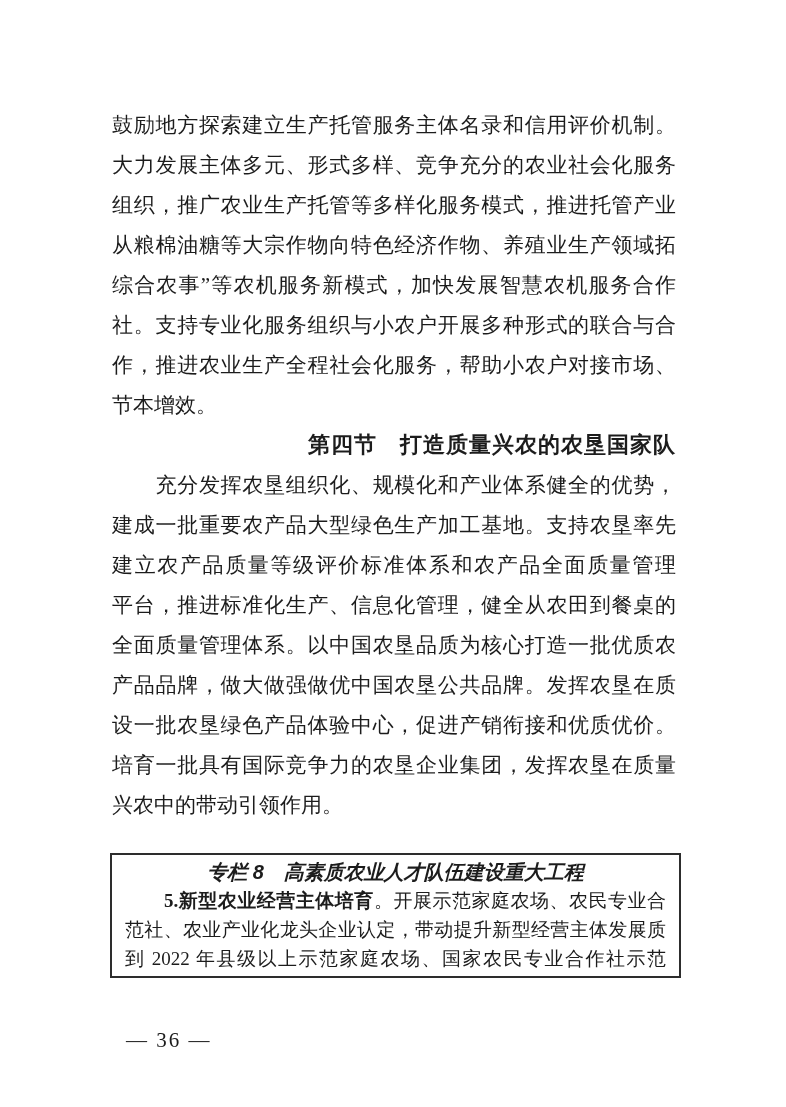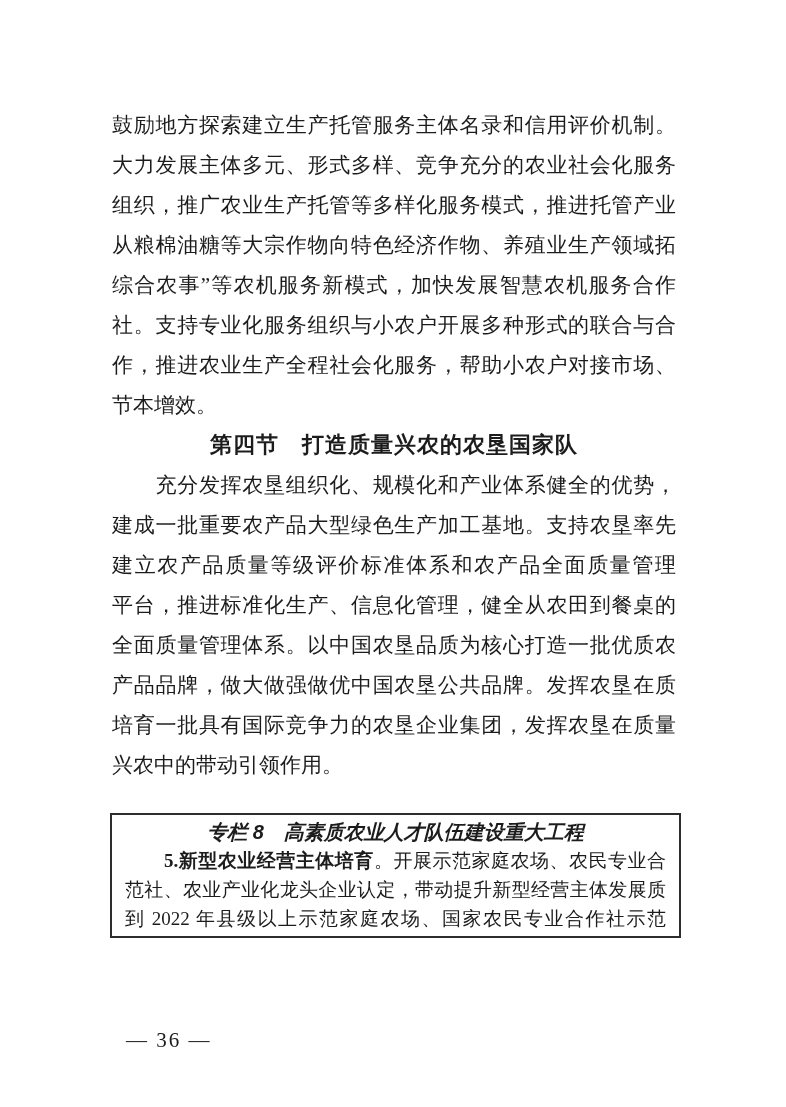--- a/index.html
+++ b/index.html
@@ -27,21 +27,21 @@
     text-align: justify;
     text-align-last: justify;
     text-justify: inter-character;
   }
   .para .line:last-child {
     text-align-last: left;
   }
   .section-heading {
     font-size: 22px;
     font-weight: bold;
-    text-align: center;
+    text-align: right;
     line-height: 40px;
     height: 40px;
     letter-spacing: 1px;
   }
   .callout {
     box-sizing: border-box;
     width: 571px;
     margin: 28px 0 0 -2px;
     border: 2px solid #2d2d2d;
     padding: 3px 13px 3px 13px;
@@ -95,20 +95,21 @@
 
     <div class="section-heading">第四节　打造质量兴农的农垦国家队</div>
 
     <div class="para">
         <div class="line">　　充分发挥农垦组织化、规模化和产业体系健全的优势，</div>
         <div class="line">建成一批重要农产品大型绿色生产加工基地。支持农垦率先</div>
         <div class="line">建立农产品质量等级评价标准体系和农产品全面质量管理</div>
         <div class="line">平台，推进标准化生产、信息化管理，健全从农田到餐桌的</div>
         <div class="line">全面质量管理体系。以中国农垦品质为核心打造一批优质农</div>
         <div class="line">产品品牌，做大做强做优中国农垦公共品牌。发挥农垦在质量</div>
+        <div class="line">设一批农垦绿色产品体验中心，促进产销衔接和优质优价。</div>
         <div class="line">培育一批具有国际竞争力的农垦企业集团，发挥农垦在质量</div>
         <div class="line">兴农中的带动引领作用。</div>
       </div>
 
     <div class="callout">
       <div class="box-title">专栏 8　高素质农业人才队伍建设重大工程</div>
       <div class="box-line"><span class="b">　　5.新型农业经营主体培育</span><span>。开展示范家庭农场、农民专业合作社示</span></div>
       <div>
           <div class="box-line">范社、农业产业化龙头企业认定，带动提升新型经营主体发展质量，</div>
           <div class="box-line">到 2022 年县级以上示范家庭农场、国家农民专业合作社示范社、国</div>

